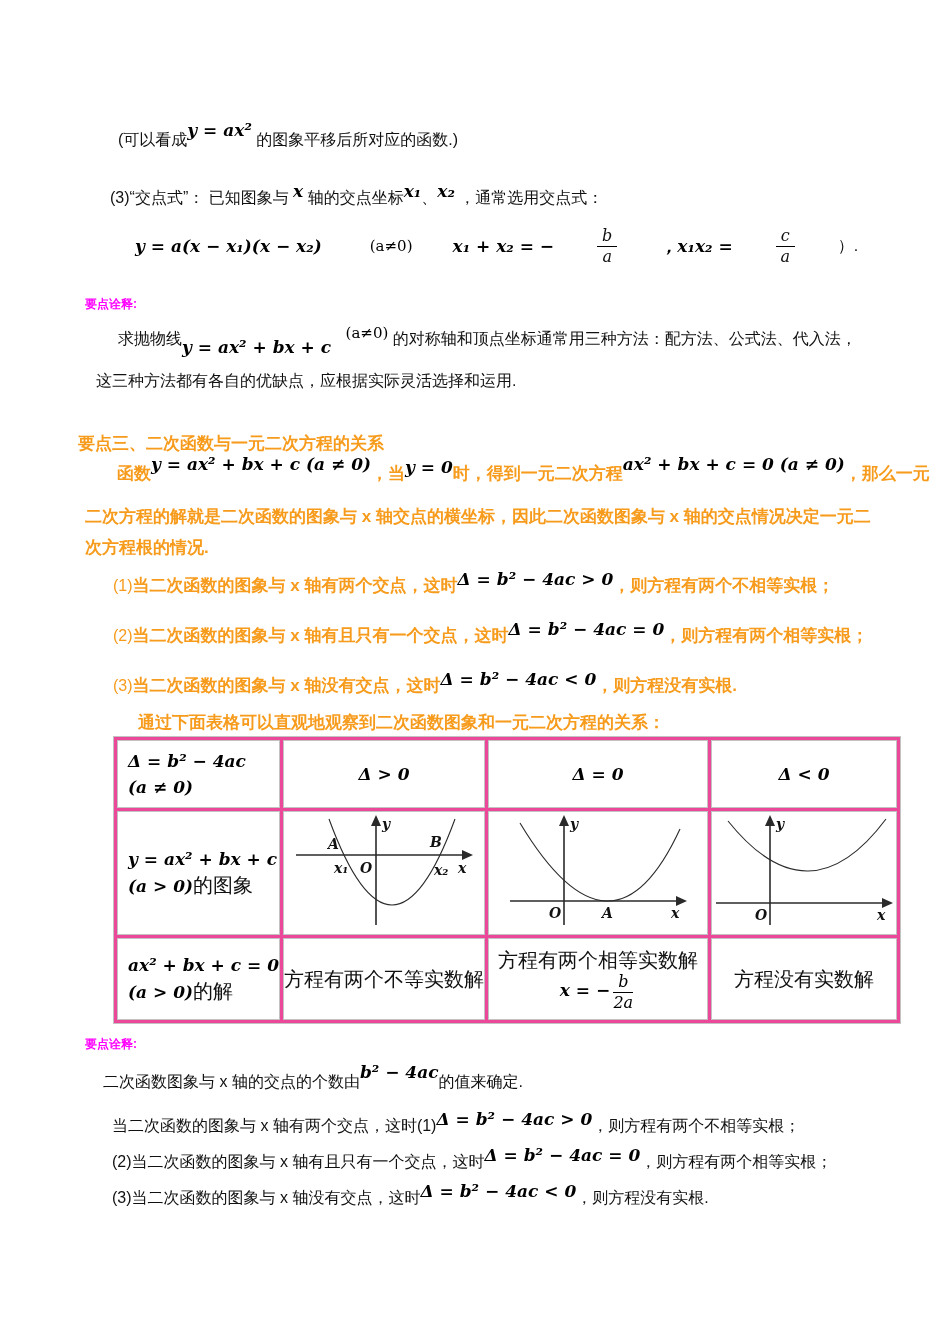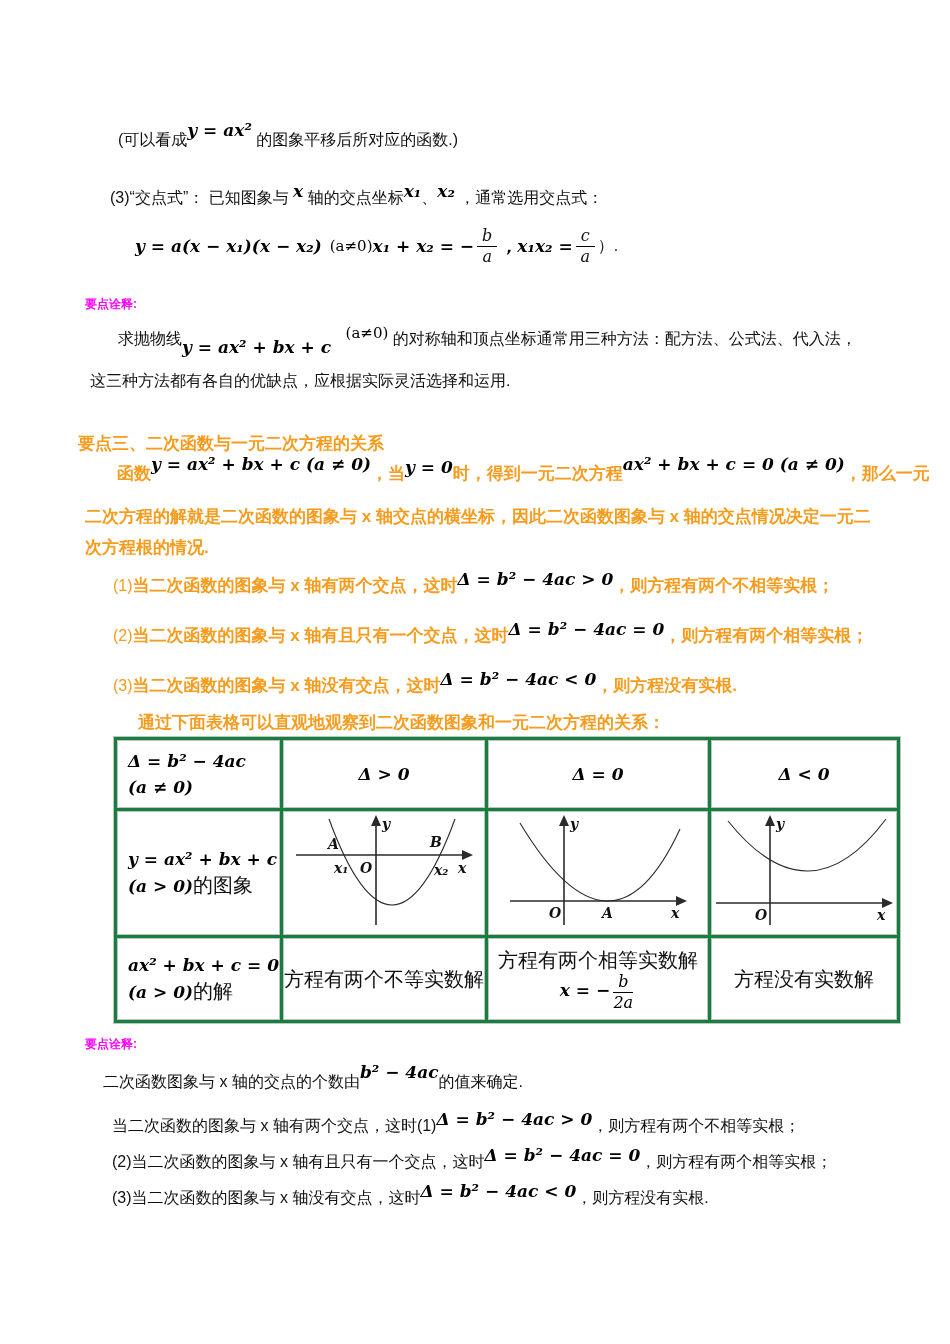--- a/index.html
+++ b/index.html
@@ -16,23 +16,23 @@
   .up2 { position:relative; top:-6px; display:inline-block; }
   .dn  { position:relative; top:9px;  display:inline-block; }
   .mag { color:#ff00ff; font-weight:bold; font-size:12px; }
   .ob  { color:#f79b1c; font-weight:bold; font-size:17px; line-height:31px; }
   .on  { color:#f79b1c; font-weight:normal; font-size:16px; }
   .frac { display:inline-block; vertical-align:middle; text-align:center;
           font-family:"DejaVu Serif", serif; font-style:italic; font-size:16px; line-height:1.1;
           margin:0 3px; }
   .frac .fn { display:block; border-bottom:1px solid #000; padding:0 5px 1px; }
   .frac .fd { display:block; padding-top:1px; }
-  .flexmid { display:flex; align-items:center; }
-
-  table.rel { border-collapse:separate; border-spacing:3px; background:#15803d;
+  .flexmid { display:flex; align-items:center;gap:40px; }
+
+  table.rel { border-collapse:separate; border-spacing:3px; background:#ec4899;
               border:1px solid #c2c2c2; }
   table.rel td { border:1px solid #c2c2c2; background:#fff; vertical-align:middle; }
   td.c1 { width:143px; text-align:left; padding-left:10px; }
   td.c2 { width:194px; text-align:center; }
   td.c3 { width:220px; text-align:center; }
   td.c4 { width:180px; text-align:center; }
   tr.hdr td { height:68px; }
   tr.gph td { height:124px; }
   tr.sol td { height:82px; }
   .cellline { display:block; line-height:26px; white-space:nowrap; }
@@ -75,21 +75,21 @@
 </div>
 
 <h3 class="blk mag" style="top:296px; left:85px;">要点诠释:</h3>
 
 <p class="blk ln" style="top:323px; left:118px;">
   <span>求抛物线</span><span class="m dn">y = ax² + bx + c</span>
   <span class="m-s up2" style="margin-left:10px;">(a≠0)</span>
   <span>的对称轴和顶点坐标通常用三种方法：配方法、公式法、代入法，</span>
 </p>
 
-<p class="blk ln" style="top:366px; left:90px;text-align:center;">这三种方法都有各自的优缺点，应根据实际灵活选择和运用.</p>
+<p class="blk ln" style="top:366px; left:96px;text-align:center;">这三种方法都有各自的优缺点，应根据实际灵活选择和运用.</p>
 
 <h3 class="blk ob" style="top:428px; left:78px;">要点三、二次函数与一元二次方程的关系</h3>
 
 <p class="blk ob" style="top:458px; left:117px;">
   <span>函数</span><span class="m up">y = ax² + bx + c (a ≠ 0)</span><span>，当</span><span class="m up2">y = 0</span><span>时，得到一元二次方程</span><span class="m up">ax² + bx + c = 0 (a ≠ 0)</span><span>，那么一元</span>
 </p>
 
 <p class="blk ob" style="top:501px; left:85px;">二次方程的解就是二次函数的图象与 x 轴交点的横坐标，因此二次函数图象与 x 轴的交点情况决定一元二</p>
 <p class="blk ob" style="top:532px; left:85px;">次方程根的情况.</p>
 

